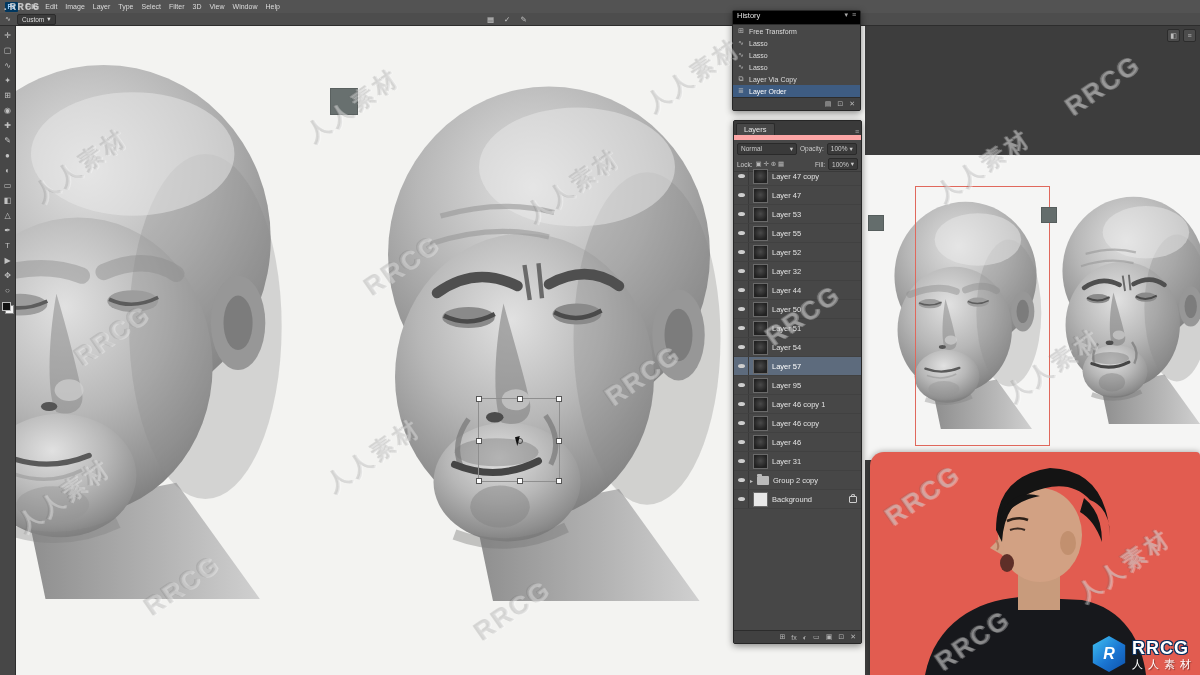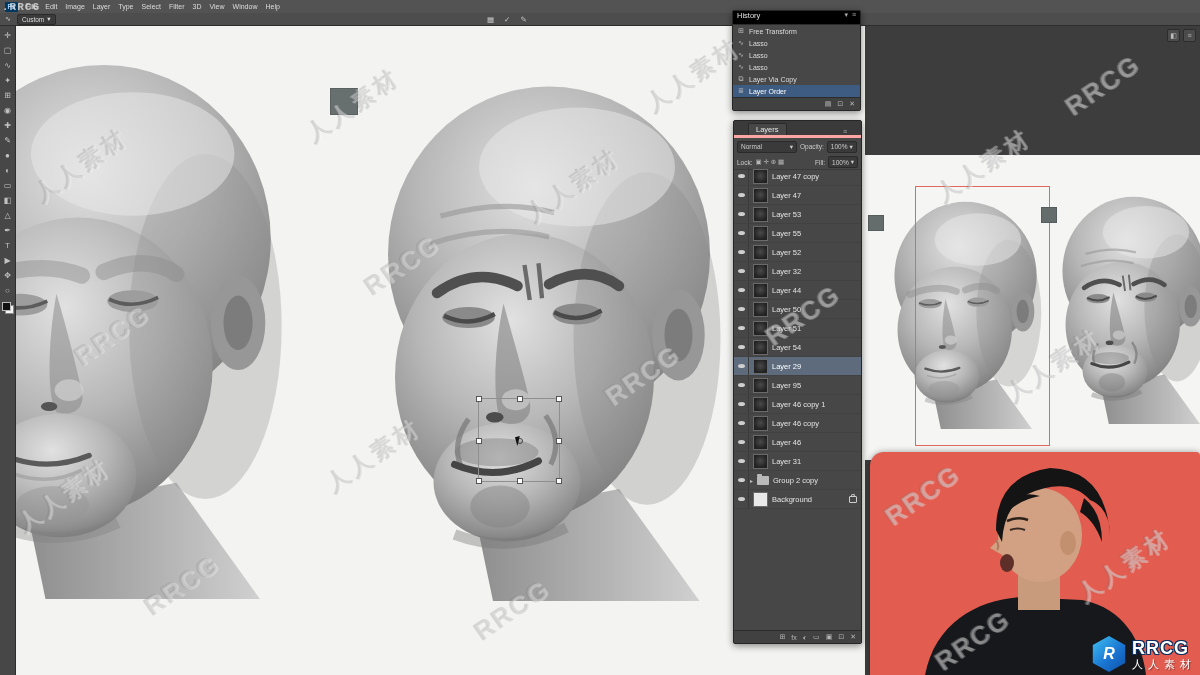--- a/index.html
+++ b/index.html
@@ -71,22 +71,22 @@
   .panel-hicon{font-size:7px;color:#aaa;margin-left:4px;}
   .history-panel{left:732px;top:10px;width:127px;height:99px;}
   .hrow{height:12px;display:flex;align-items:center;gap:3px;padding:0 3px;font-size:7px;color:#ddd;}
   .hrow .hicon{width:10px;text-align:center;font-size:7px;color:#bbb;}
   .hrow.sel{background:#3e5c82;color:#fff;}
   .panel-footer{position:absolute;left:0;right:0;bottom:0;height:12px;background:#414141;
                 border-top:1px solid #2c2c2c;display:flex;align-items:center;justify-content:flex-end;
                 gap:6px;padding:0 5px;font-size:7px;color:#b5b5b5;}
 
   .layers-panel{left:733px;top:120px;width:127px;height:522px;}
-  .ltabbar{height:14px;background:#3a3a3a;display:flex;align-items:flex-end;padding:0 14px;
-           border-bottom:3px solid #fca5a5;}
+  .ltabbar{height:14px;background:#3a3a3a;display:flex;align-items:flex-end;padding:0 2px;
+           border-bottom:5px solid #fca5a5;}
   .ltab{background:#474747;border:1px solid #2a2a2a;border-bottom:none;border-radius:2px 2px 0 0;
         font-size:7.5px;color:#e6e6e6;padding:1px 7px;}
   .ltabbar .spacer{flex:1;}
   .lctrl{height:17px;display:flex;align-items:center;gap:3px;padding:0 3px;font-size:6.5px;color:#ccc;}
   .blend-drop{display:flex;align-items:center;justify-content:space-between;width:52px;height:10px;
               background:#3a3a3a;border:1px solid #2a2a2a;border-radius:2px;padding:0 3px;font-size:6.5px;}
   .val-box{display:flex;align-items:center;gap:2px;background:#3a3a3a;border:1px solid #2a2a2a;
            border-radius:2px;height:10px;padding:0 3px;}
   .llock{height:14px;display:flex;align-items:center;gap:3px;padding:0 3px;font-size:6.5px;color:#ccc;
          border-bottom:1px solid #3a3a3a;}
@@ -439,21 +439,21 @@
             <span class="eyedot"></span>
           </span>
         <span class="lthumb"></span>
         <span class="lname">Layer 54</span>
       </div>
       <div class="lrow sel">
         <span class="eyebox">
             <span class="eyedot"></span>
           </span>
         <span class="lthumb"></span>
-        <span class="lname">Layer 29</span>
+        <span class="lname">Layer 57</span>
       </div>
       <div class="lrow">
         <span class="eyebox">
             <span class="eyedot"></span>
           </span>
         <span class="lthumb"></span>
         <span class="lname">Layer 95</span>
       </div>
       <div class="lrow">
         <span class="eyebox">

